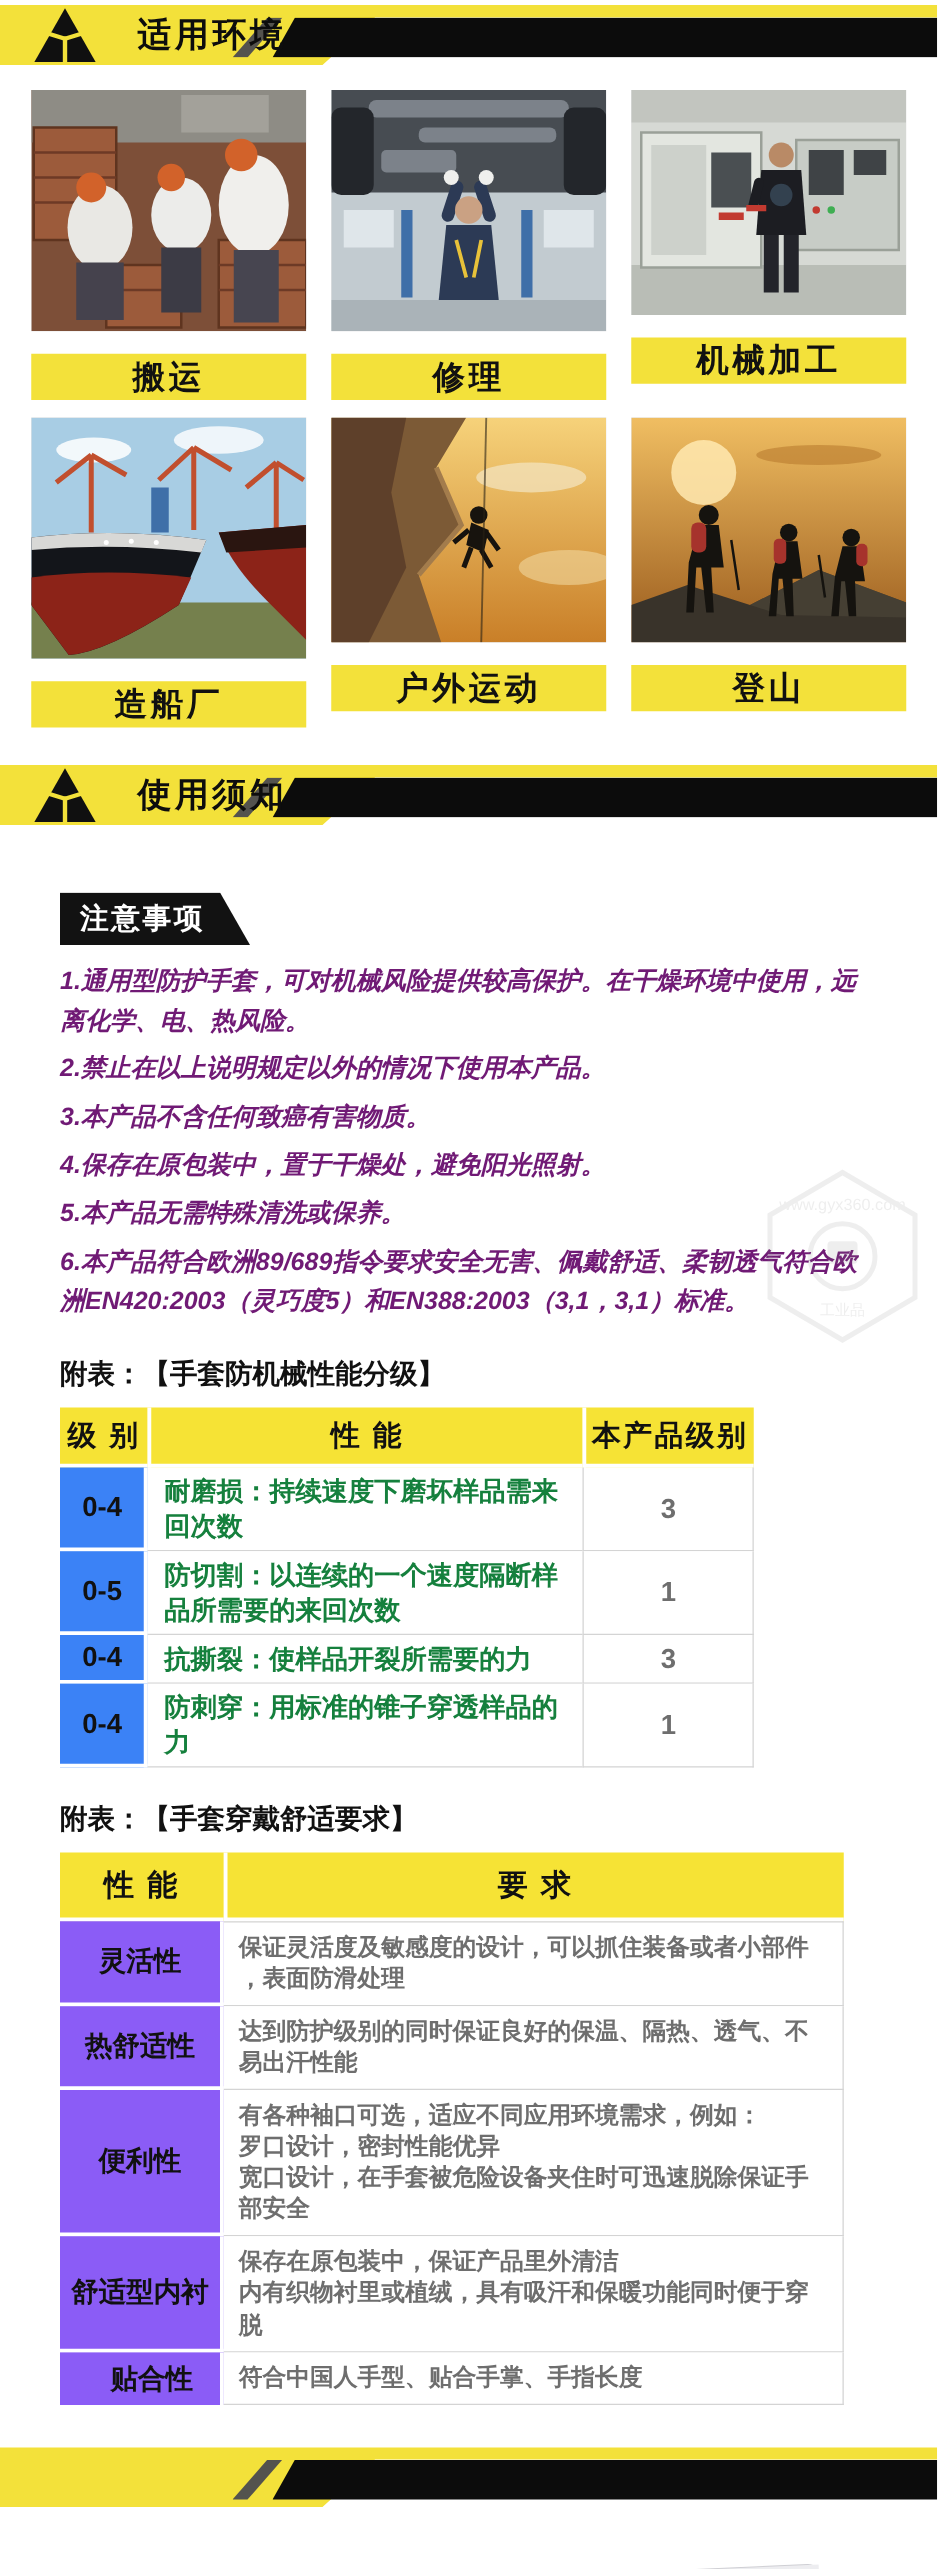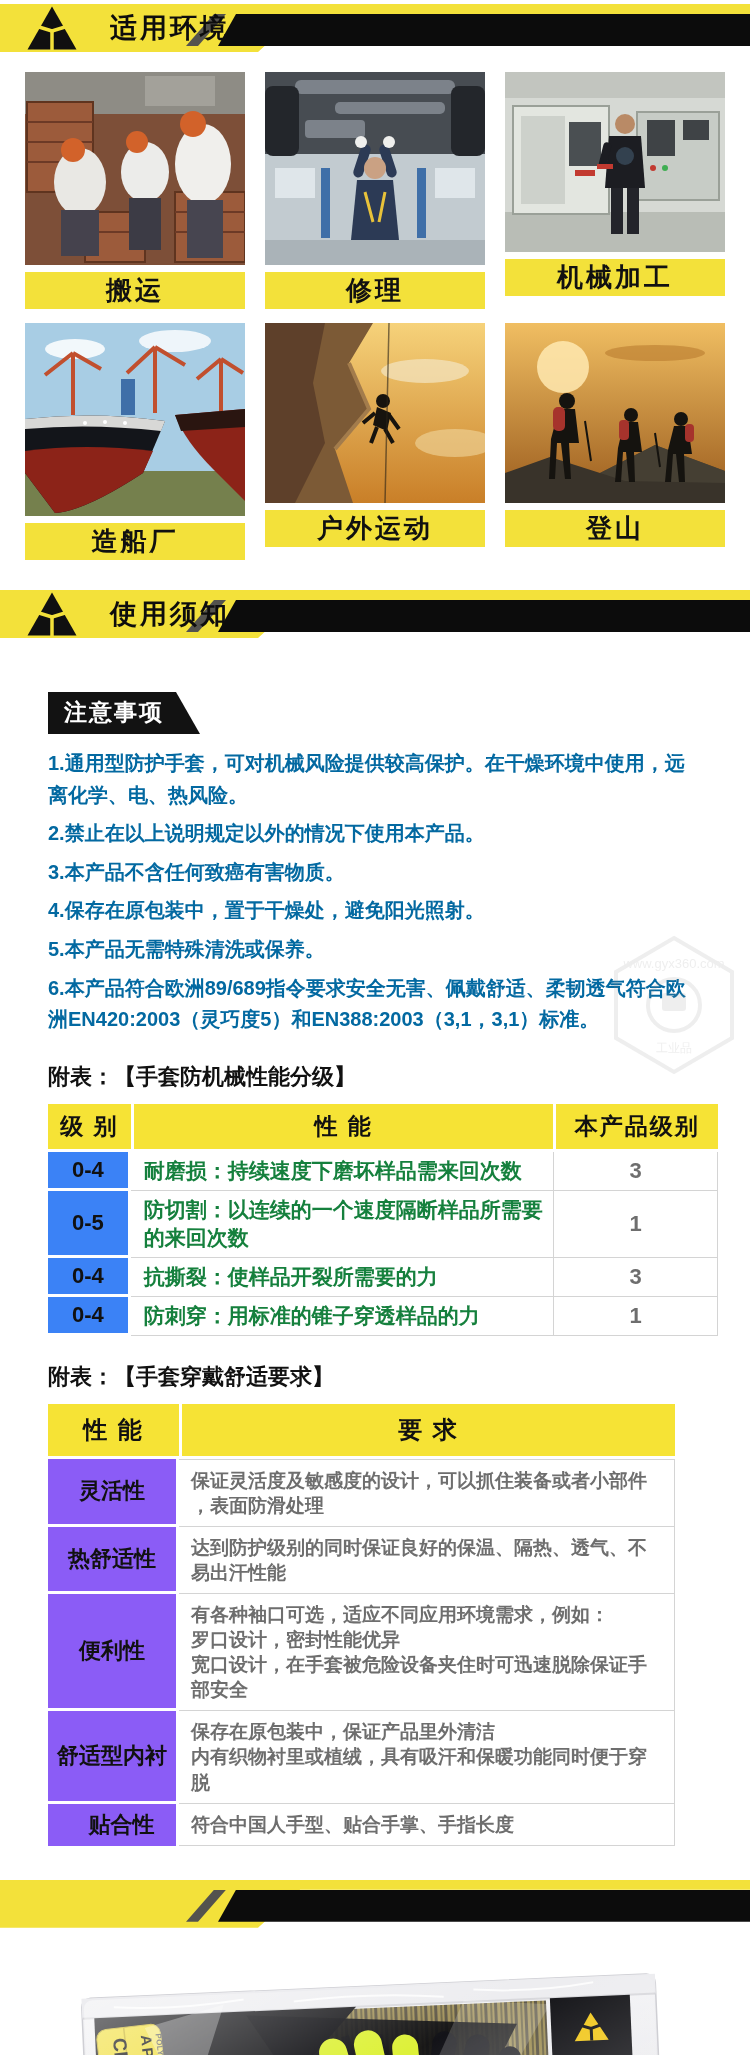--- a/index.html
+++ b/index.html
@@ -18,34 +18,34 @@
   .sec-title{font-size:27px;font-weight:900;color:#0d0d0d;letter-spacing:3px;}
   .tri-logo{display:block;}
 
   
   .env-grid{display:grid;grid-template-columns:repeat(3,1fr);column-gap:20px;row-gap:14px;
             padding:0 25px;margin-top:20px;}
   .env-item{margin:0;}
   .photo{width:100%;height:193px;overflow:hidden;background:#ddd;}
   .photo.short{height:180px;}
   .photo svg{display:block;width:100%;height:100%;}
-  .env-label{margin-top:7px;height:37px;background:#F3E13A;display:flex;align-items:center;justify-content:center;
+  .env-label{margin-top:18px;height:37px;background:#F3E13A;display:flex;align-items:center;justify-content:center;
              font-size:26px;font-weight:800;color:#111;letter-spacing:3px;}
 
   
   .badge{margin:54px 0 0 48px;display:inline-block;background:#121212;color:#fff;
          font-size:23px;font-weight:700;letter-spacing:2px;padding:5px 36px 6px 16px;
          clip-path:polygon(0 0,calc(100% - 24px) 0,100% 100%,0 100%);}
   .notice-list{padding:14px 50px 0 48px;}
-  .notice-item{font-size:20px;line-height:1.58;font-weight:700;color:#0369a1;margin-bottom:7px;}
+  .notice-item{font-size:20px;line-height:1.58;font-weight:700;color:#701a75;margin-bottom:7px;font-style:italic;}
 
   
   .tbl-caption{margin:26px 0 0 48px;font-size:22px;font-weight:800;color:#111;}
   table{border-collapse:separate;border-spacing:0;margin:12px 0 0 48px;}
-  .t1{width:670px;}
+  .t1{width:555px;}
   .t1 th{background:#F6E335;font-size:23px;font-weight:800;color:#111;padding:7px 0;
          border-bottom:3px solid #fff;letter-spacing:2px;}
   .t1 th + th{border-left:3px solid #fff;}
   .t1 td{padding:5px 0;}
   .t1 .lvl{width:76px;background:#3b82f6;text-align:center;font-size:22px;font-weight:800;color:#111;
            border-bottom:3px solid #fff;border-right:3px solid #fff;}
   .t1 .perf{width:390px;background:#fff;color:#15803d;font-size:21px;font-weight:600;
             padding-left:13px;border-bottom:1px solid #d4d4d4;}
   .t1 .grade{width:155px;background:#fff;color:#6e6e6e;font-size:22px;font-weight:600;text-align:center;
              border-left:1px solid #d4d4d4;border-right:1px solid #d4d4d4;border-bottom:1px solid #d4d4d4;}

